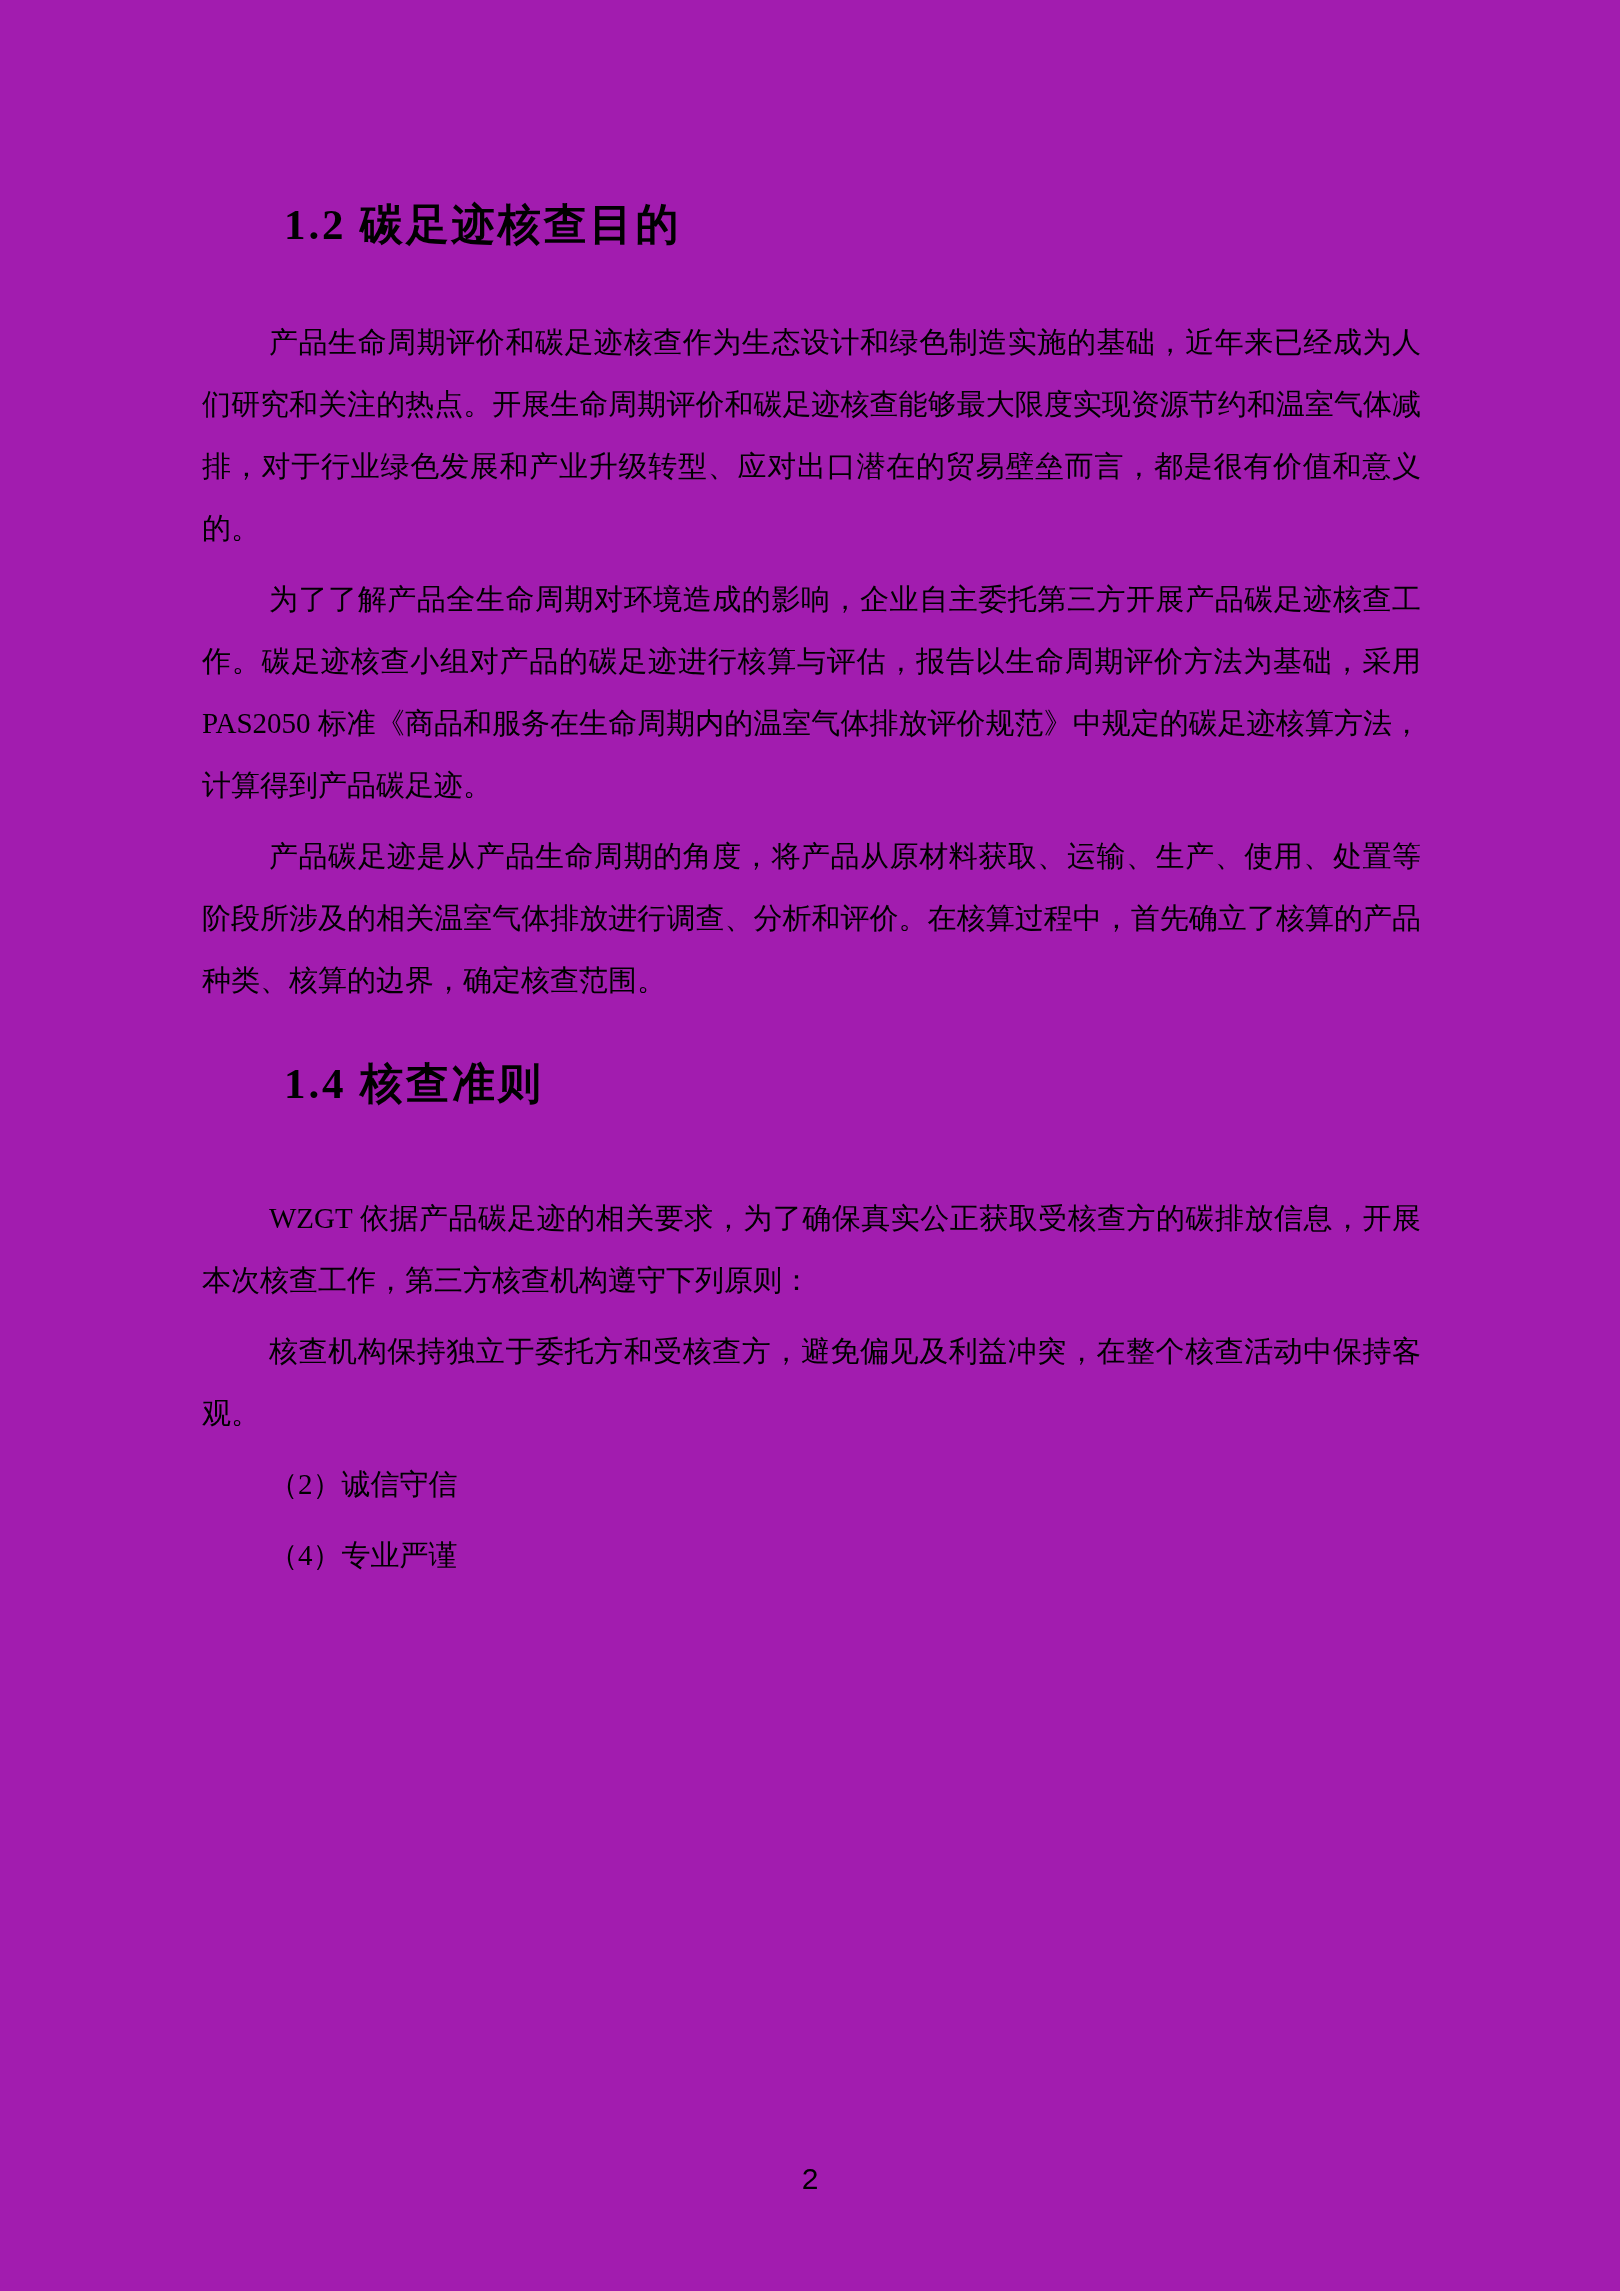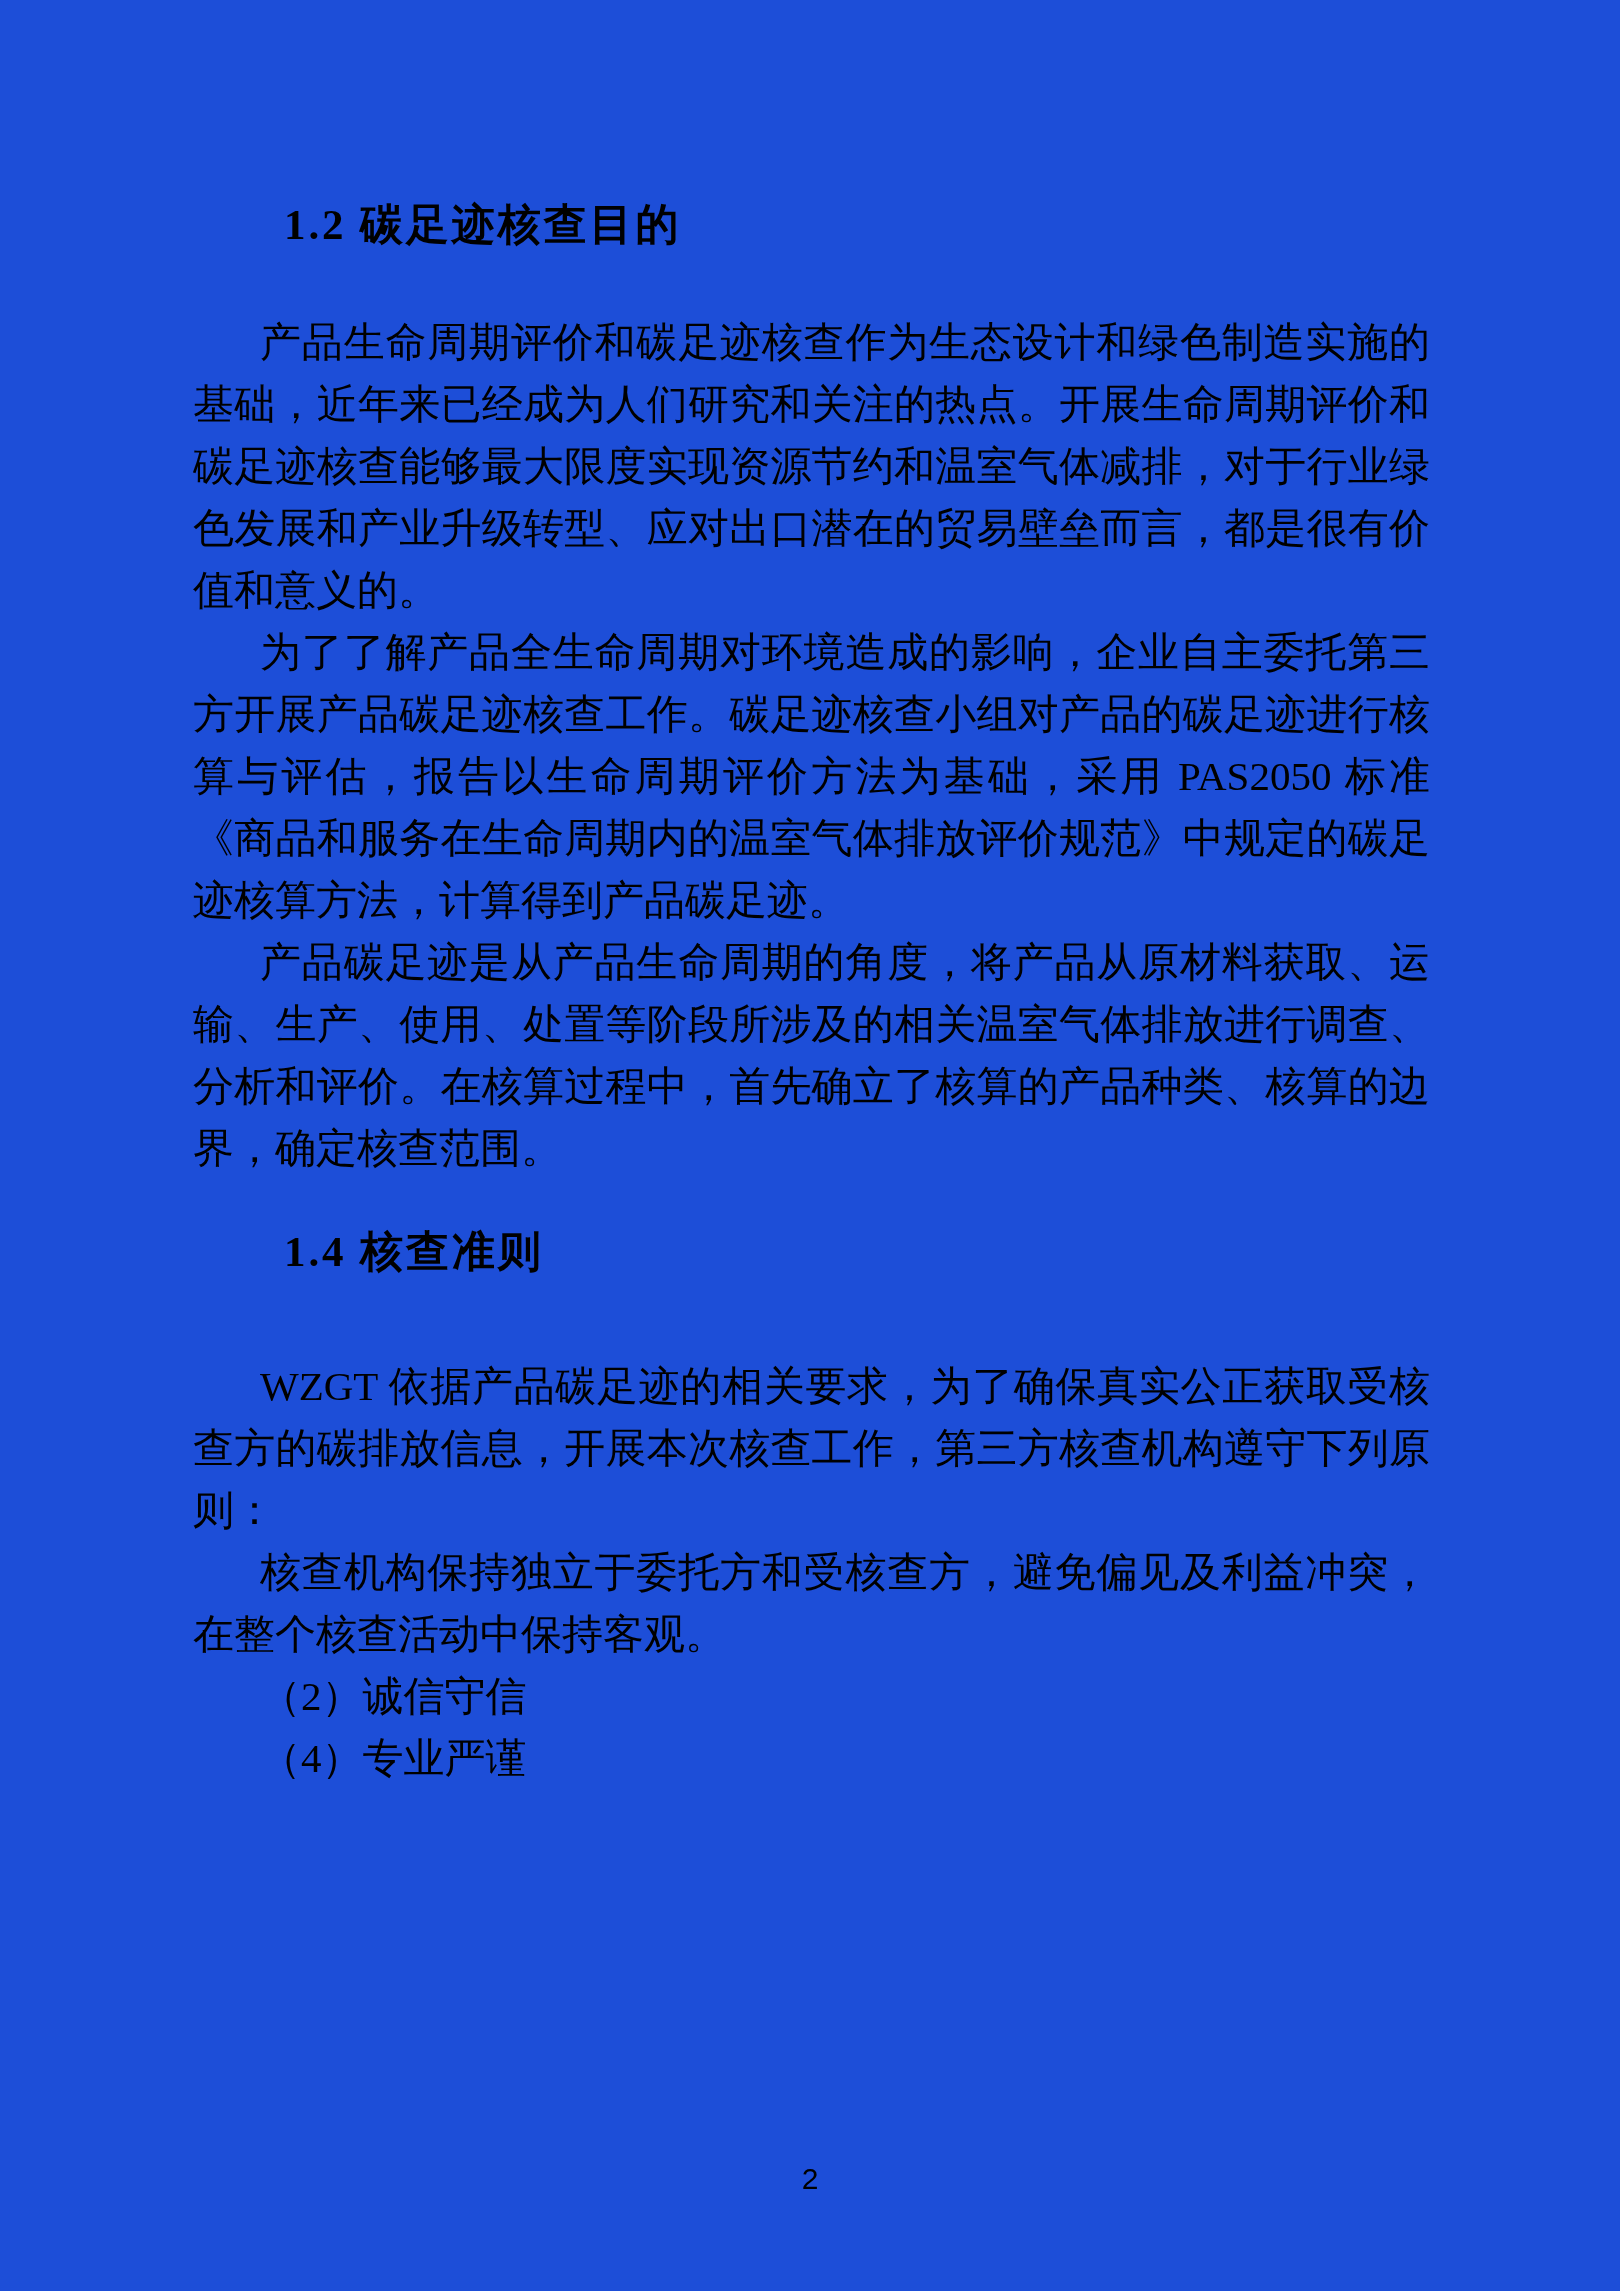--- a/index.html
+++ b/index.html
@@ -6,21 +6,21 @@
     margin: 0;
     padding: 0;
     background: #ffffff;
   }
   * { box-sizing: border-box; }
 
   .page {
     position: relative;
     width: 1620px;
     height: 2292px;
-    background: #1d4ed8;
+    background: #a21caf;
     overflow: hidden;
     color: #000000;
   }
 
   .content {
     position: absolute;
     left: 193px;
     top: 0;
     width: 1237px;
   }
@@ -34,23 +34,23 @@
     margin: 0 0 61px 91px;
     color: #000000;
     white-space: nowrap;
   }
   .heading.h-first  { margin-top: 199px; }
   .heading.h-second { margin-top: 66px; }
   .heading.h-third  { margin-top: 47px; margin-bottom: 78px; }
 
   .body-p {
     font-family: "Liberation Serif", "DejaVu Serif", serif;
-    font-size: 41px;
+    font-size: 29px;
     line-height: 62px;
-    margin: 0;
+    margin: 9px;
     text-indent: 67px;
     text-align: justify;
     color: #000000;
   }
 
   .footer {
     position: absolute;
     top: 2162px;
     left: 0;
     width: 100%;

